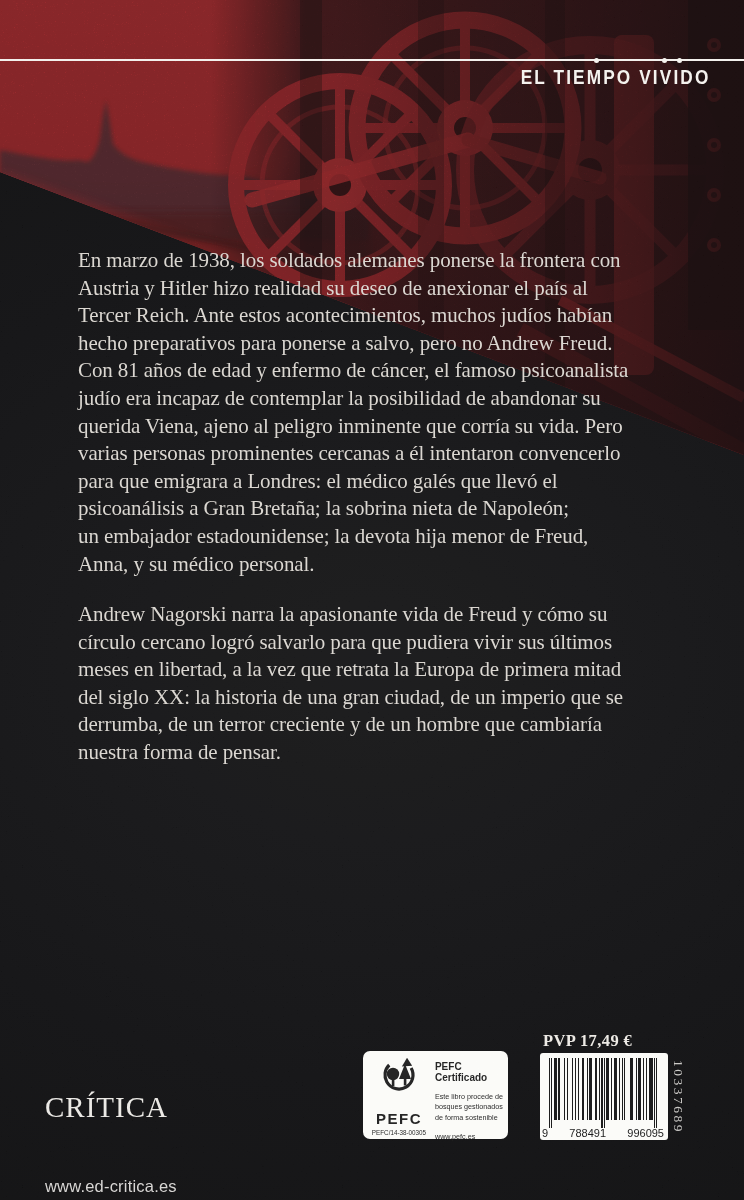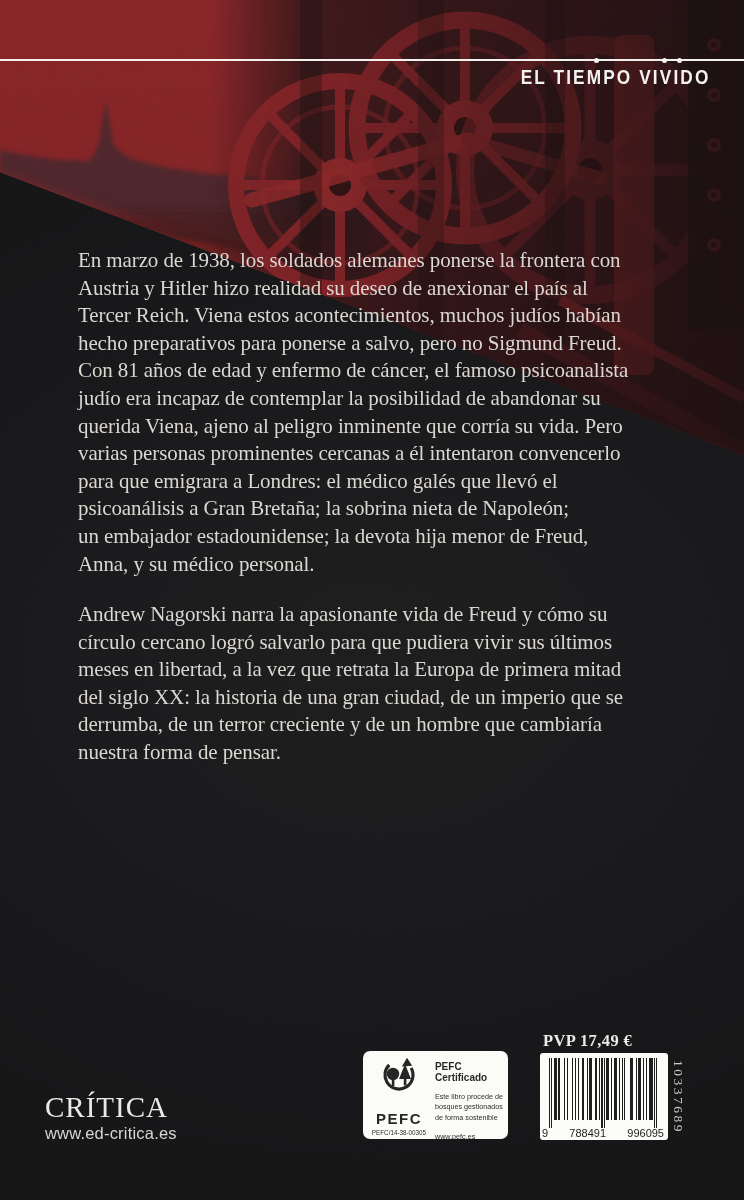--- a/index.html
+++ b/index.html
@@ -37,21 +37,21 @@
     color:#d9d5cf;font-size:21px;line-height:27.6px;
     letter-spacing:-0.1px;text-align:left;
   }
   #para1{top:247px;}
   #para2{top:601px;}
   .tline{white-space:nowrap;}
   
   .publisher{position:absolute;left:45px;z-index:4;color:#eae8e4;}
   #publisher-name{top:1091px;font-size:29px;letter-spacing:1px;font-weight:normal;}
   #publisher-web{
-    top:1124px;font-family:"Liberation Sans","DejaVu Sans",sans-serif;
+    top:1177px;font-family:"Liberation Sans","DejaVu Sans",sans-serif;
     font-size:16.5px;color:#d6d4d2;letter-spacing:0.2px;
   }
   
   #pefc-box{
     position:absolute;left:363px;top:1051px;width:145px;height:88px;
     background:#fbfbf8;border-radius:7px;z-index:4;display:flex;
     font-family:"Liberation Sans","DejaVu Sans",sans-serif;color:#1a1a1a;
   }
   .pefc-left{width:74px;display:flex;flex-direction:column;align-items:center;padding-top:7px;}
   .pefc-wordmark{font-weight:bold;font-size:15px;letter-spacing:1.5px;line-height:15px;margin-top:9px;}
@@ -220,22 +220,22 @@
 
   <div class="header-rule"></div>
   <div class="header-dot" id="dot1"></div>
   <div class="header-dot" id="dot2"></div>
   <div class="header-dot" id="dot3"></div>
   <div class="collection-label">EL TIEMPO VIVIDO</div>
 
   <div class="synopsis" id="para1">
       <div class="tline">En marzo de 1938, los soldados alemanes ponerse la frontera con</div>
       <div class="tline">Austria y Hitler hizo realidad su deseo de anexionar el país al</div>
-      <div class="tline">Tercer Reich. Viena estos acontecimientos, muchos judíos habían</div>
-      <div class="tline">hecho preparativos para ponerse a salvo, pero no Sigmund Freud.</div>
+      <div class="tline">Tercer Reich. Ante estos acontecimientos, muchos judíos habían</div>
+      <div class="tline">hecho preparativos para ponerse a salvo, pero no Andrew Freud.</div>
       <div class="tline">Con 81 años de edad y enfermo de cáncer, el famoso psicoanalista</div>
       <div class="tline">judío era incapaz de contemplar la posibilidad de abandonar su</div>
       <div class="tline">querida Viena, ajeno al peligro inminente que corría su vida. Pero</div>
       <div class="tline">varias personas prominentes cercanas a él intentaron convencerlo</div>
       <div class="tline">para que emigrara a Londres: el médico galés que llevó el</div>
       <div class="tline">psicoanálisis a Gran Bretaña; la sobrina nieta de Napoleón;</div>
       <div class="tline">un embajador estadounidense; la devota hija menor de Freud,</div>
       <div class="tline">Anna, y su médico personal.</div>
     </div>
   <div class="synopsis" id="para2">

